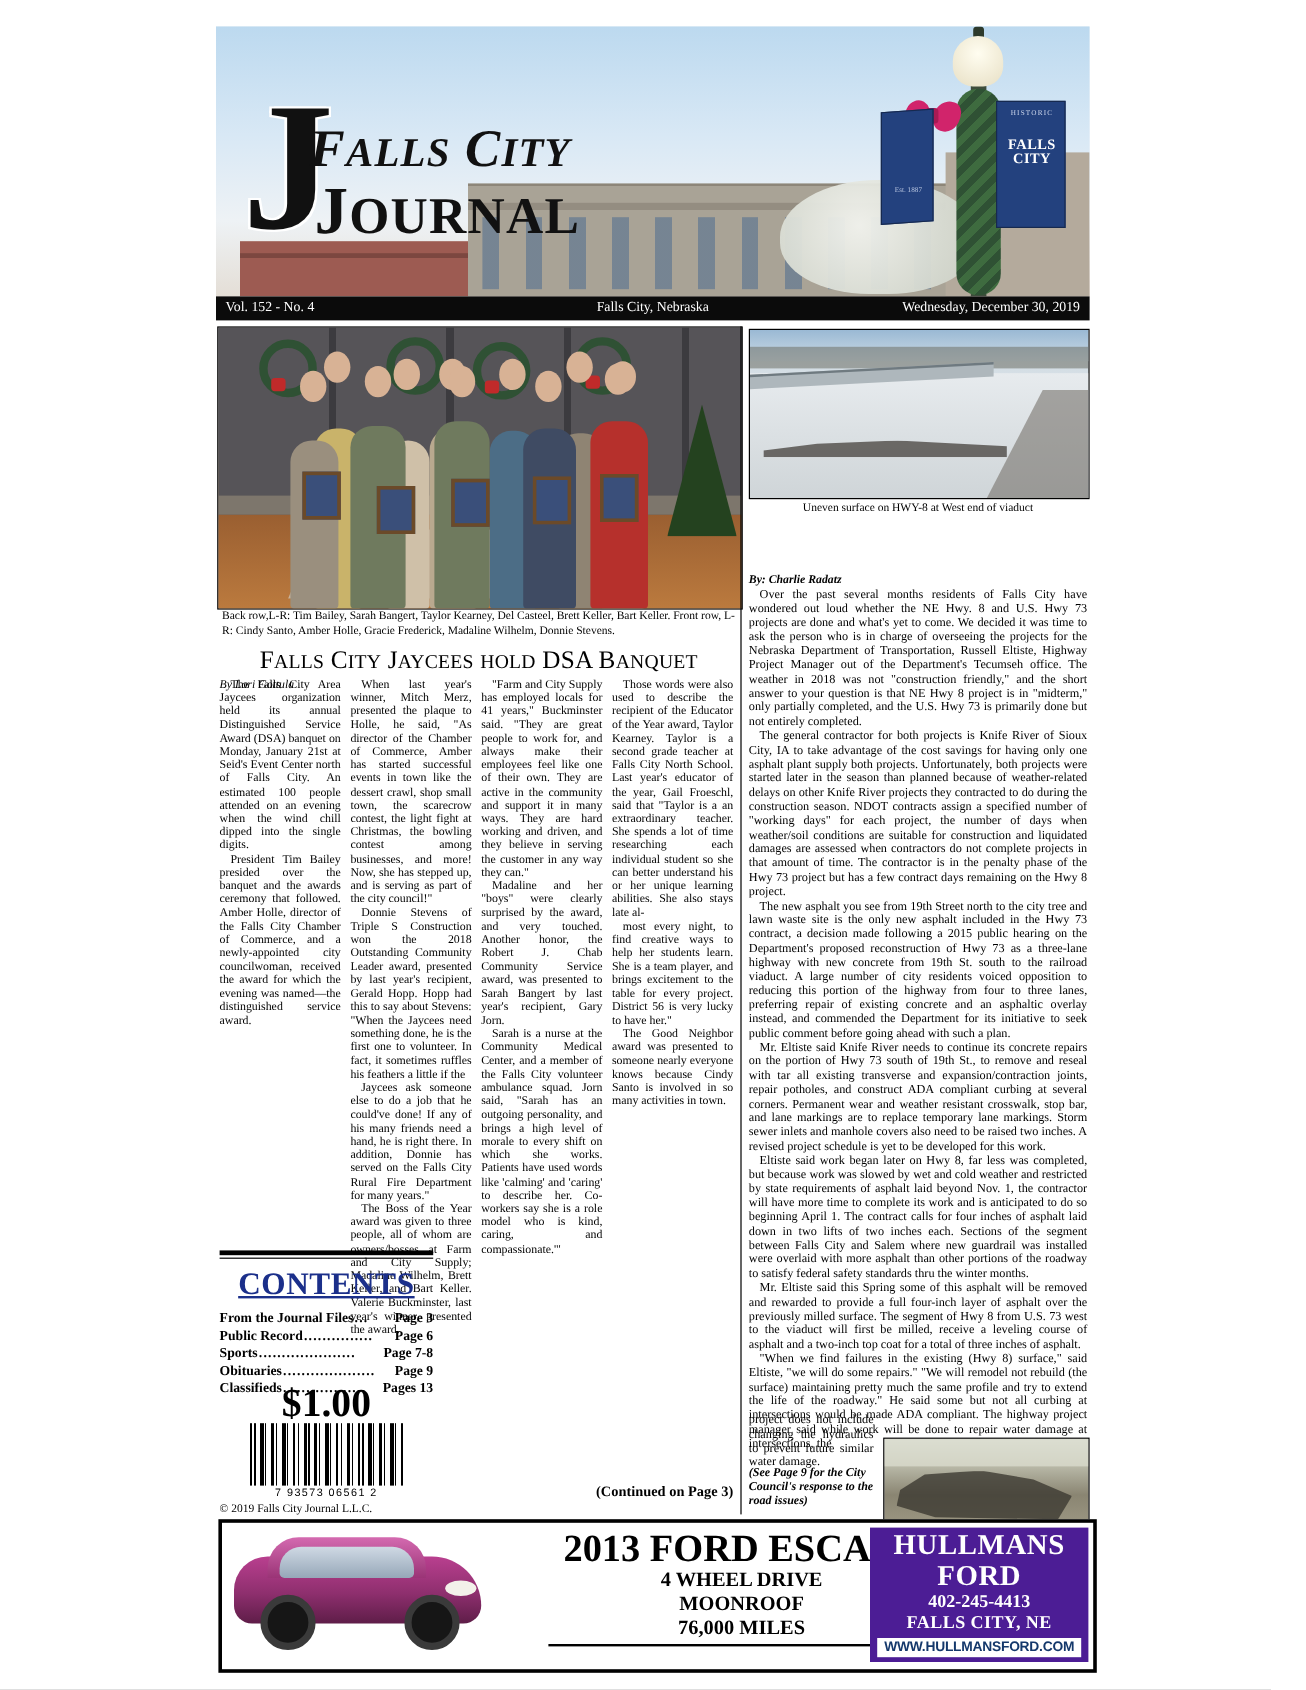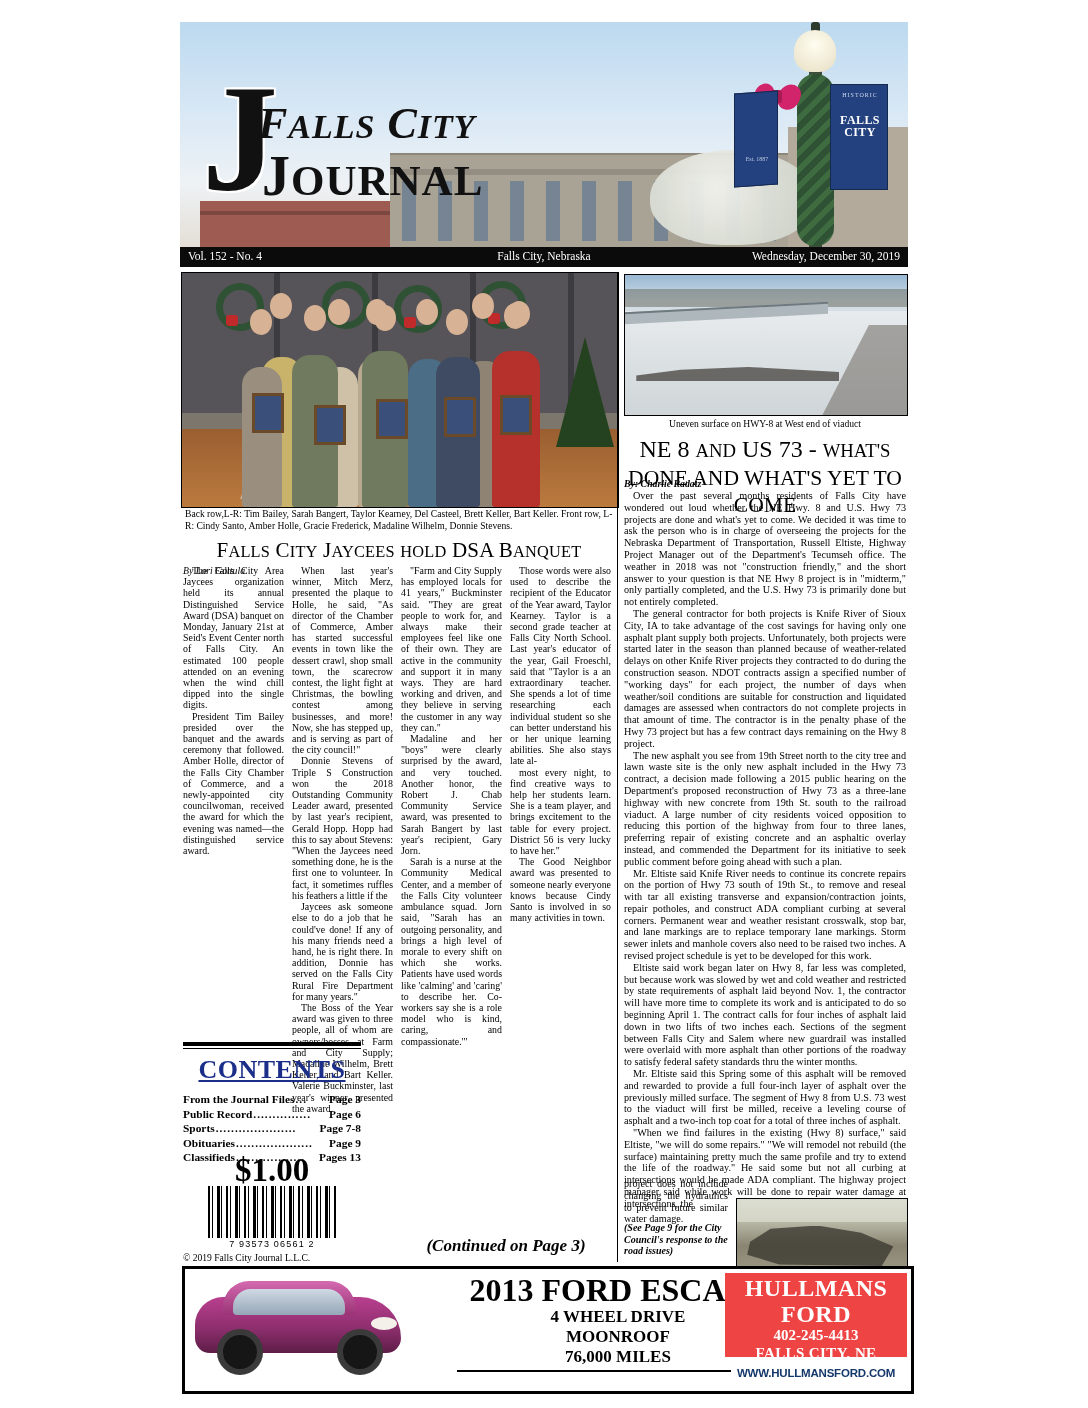--- a/index.html
+++ b/index.html
@@ -108,22 +108,22 @@
   #col1{left:183px;top:565px;width:101px;height:455px;}
   #col2{left:292px;top:565px;width:101px;height:618px;}
   #col3{left:401px;top:565px;width:101px;height:618px;}
   #col4{left:510px;top:565px;width:101px;height:618px;}
   #col-right{left:624px;top:490px;width:282px;height:700px;font-size:10.2px;line-height:11.8px;}
   #col-right-tail{position:absolute;left:624px;top:1178px;width:104px;font-family:"Liberation Serif",serif;
     font-size:10.2px;line-height:11.8px;text-align:justify;}
   #see-page{position:absolute;left:624px;top:1222px;width:104px;font-family:"Liberation Serif",serif;
     font-style:italic;font-weight:700;font-size:10px;line-height:11.6px;}
 
-  #continued{position:absolute;left:401px;top:1236px;width:210px;text-align:center;
-    font-family:"Liberation Serif",serif;font-style:italic;font-weight:700;font-size:17px;}
+  #continued{position:absolute;left:401px;top:1236px;width:210px;text-align:right;
+    font-family:"Liberation Serif",serif;font-weight:700;font-size:12px;}
 
   
   #contents-box{position:absolute;left:183px;top:1042px;width:178px;}
   .rule-thick{height:4px;background:#000;margin:0 0 2px 0;}
   .rule-thin{height:1px;background:#000;margin:2px 0 6px 0;}
   #contents-title{font-family:"Liberation Serif",serif;font-weight:700;font-size:26px;color:#1b2f8a;
     text-align:center;text-decoration:underline;letter-spacing:.5px;}
   .toc{margin-top:7px;font-family:"Liberation Serif",serif;font-weight:700;font-size:11.4px;line-height:14.6px;}
   .toc-row{display:flex;align-items:baseline;white-space:nowrap;}
   .toc-dots{flex:1;overflow:hidden;letter-spacing:1px;margin:0 1px;}
@@ -146,21 +146,21 @@
   .car-glass{position:absolute;left:44px;top:16px;width:112px;height:26px;border-radius:18px 18px 4px 4px;
     background:linear-gradient(to bottom,#cfd9e4,#96a7b8);}
   .car-wheel{position:absolute;bottom:10px;width:34px;height:34px;border-radius:50%;background:#161616;border:6px solid #3a3a3a;}
   .car-w1{left:28px;} .car-w2{left:148px;}
   .car-light{position:absolute;right:14px;top:44px;width:26px;height:13px;border-radius:50%;background:#f3f1ea;}
   #ad-mid{position:absolute;left:230px;top:4px;width:406px;height:112px;}
   #ad-title{text-align:center;font-family:"Liberation Serif",serif;font-weight:700;font-size:32px;line-height:34px;}
   .ad-line{text-align:center;font-family:"Liberation Serif",serif;font-weight:700;font-size:17px;line-height:20px;}
   #ad-rule{height:2px;background:#000;margin:3px 42px 2px 42px;}
   #ad-price{text-align:center;font-family:"Liberation Serif",serif;font-weight:700;font-size:22px;color:#2f6095;}
-  #ad-dealer{position:absolute;right:4px;top:4px;width:182px;height:84px;background:#ef4444;color:#fff;text-align:center;}
+  #ad-dealer{position:absolute;right:4px;top:4px;width:182px;height:112px;background:#4c1d95;color:#fff;text-align:center;}
   #ad-dealer-name{font-family:"Liberation Serif",serif;font-weight:700;font-size:24px;line-height:26px;padding-top:2px;letter-spacing:.5px;}
   #ad-dealer-sub{font-family:"Liberation Serif",serif;font-weight:700;font-size:24px;line-height:26px;letter-spacing:.5px;}
   #ad-phone{font-family:"Liberation Serif",serif;font-weight:700;font-size:15px;line-height:17px;}
   #ad-city{font-family:"Liberation Serif",serif;font-weight:700;font-size:15px;line-height:18px;letter-spacing:.4px;}
   #ad-web{margin:3px 6px 0 6px;background:#fff;color:#14386b;font-family:"Liberation Sans",sans-serif;
     font-weight:700;font-size:11.5px;line-height:16px;letter-spacing:-.2px;}
 
   .vrule{position:absolute;width:1px;background:#000;}
 </style>
 </head>
@@ -250,24 +250,20 @@
     <div class="hw-shoulder"></div>
     <div class="hw-crack"></div>
   </div>
   <div class="caption" id="cap-hwy">Uneven surface on HWY-8 at West end of viaduct</div>
 
   <div class="hl" id="headline-jaycees">
     F<span class="smallcaps">ALLS</span> C<span class="smallcaps">ITY</span> J<span class="smallcaps">AYCEES</span>
     <span class="smallcaps">HOLD</span> DSA B<span class="smallcaps">ANQUET</span>
   </div>
 
-  <div class="hl" id="headline-ne8">
-    NE 8 <span class="smallcaps">AND</span> US 73 - <span class="smallcaps">WHAT'S</span><br>
-    <span class="smallcaps" style="font-size:.9em">DONE AND WHAT'S YET TO COME</span>
-  </div>
 
   <div class="byline" style="left:183px;top:565px;">By Lori Gottula</div>
   <div class="byline" style="left:624px;top:478px;font-weight:700;">By: Charlie Radatz</div>
 
   <div class="col" id="col1">
       <p>The Falls City Area Jaycees organization held its annual Distinguished Service Award (DSA) banquet on Monday, January 21st at Seid's Event Center north of Falls City. An estimated 100 people attended on an evening when the wind chill dipped into the single digits.</p>
       <p>President Tim Bailey presided over the banquet and the awards ceremony that followed. Amber Holle, director of the Falls City Chamber of Commerce, and a newly-appointed city councilwoman, received the award for which the evening was named—the distinguished service award.</p>
     </div>
   <div class="col" id="col2">
       <p>When last year's winner, Mitch Merz, presented the plaque to Holle, he said, "As director of the Chamber of Commerce, Amber has started successful events in town like the dessert crawl, shop small town, the scarecrow contest, the light fight at Christmas, the bowling contest among businesses, and more! Now, she has stepped up, and is serving as part of the city council!"</p>

